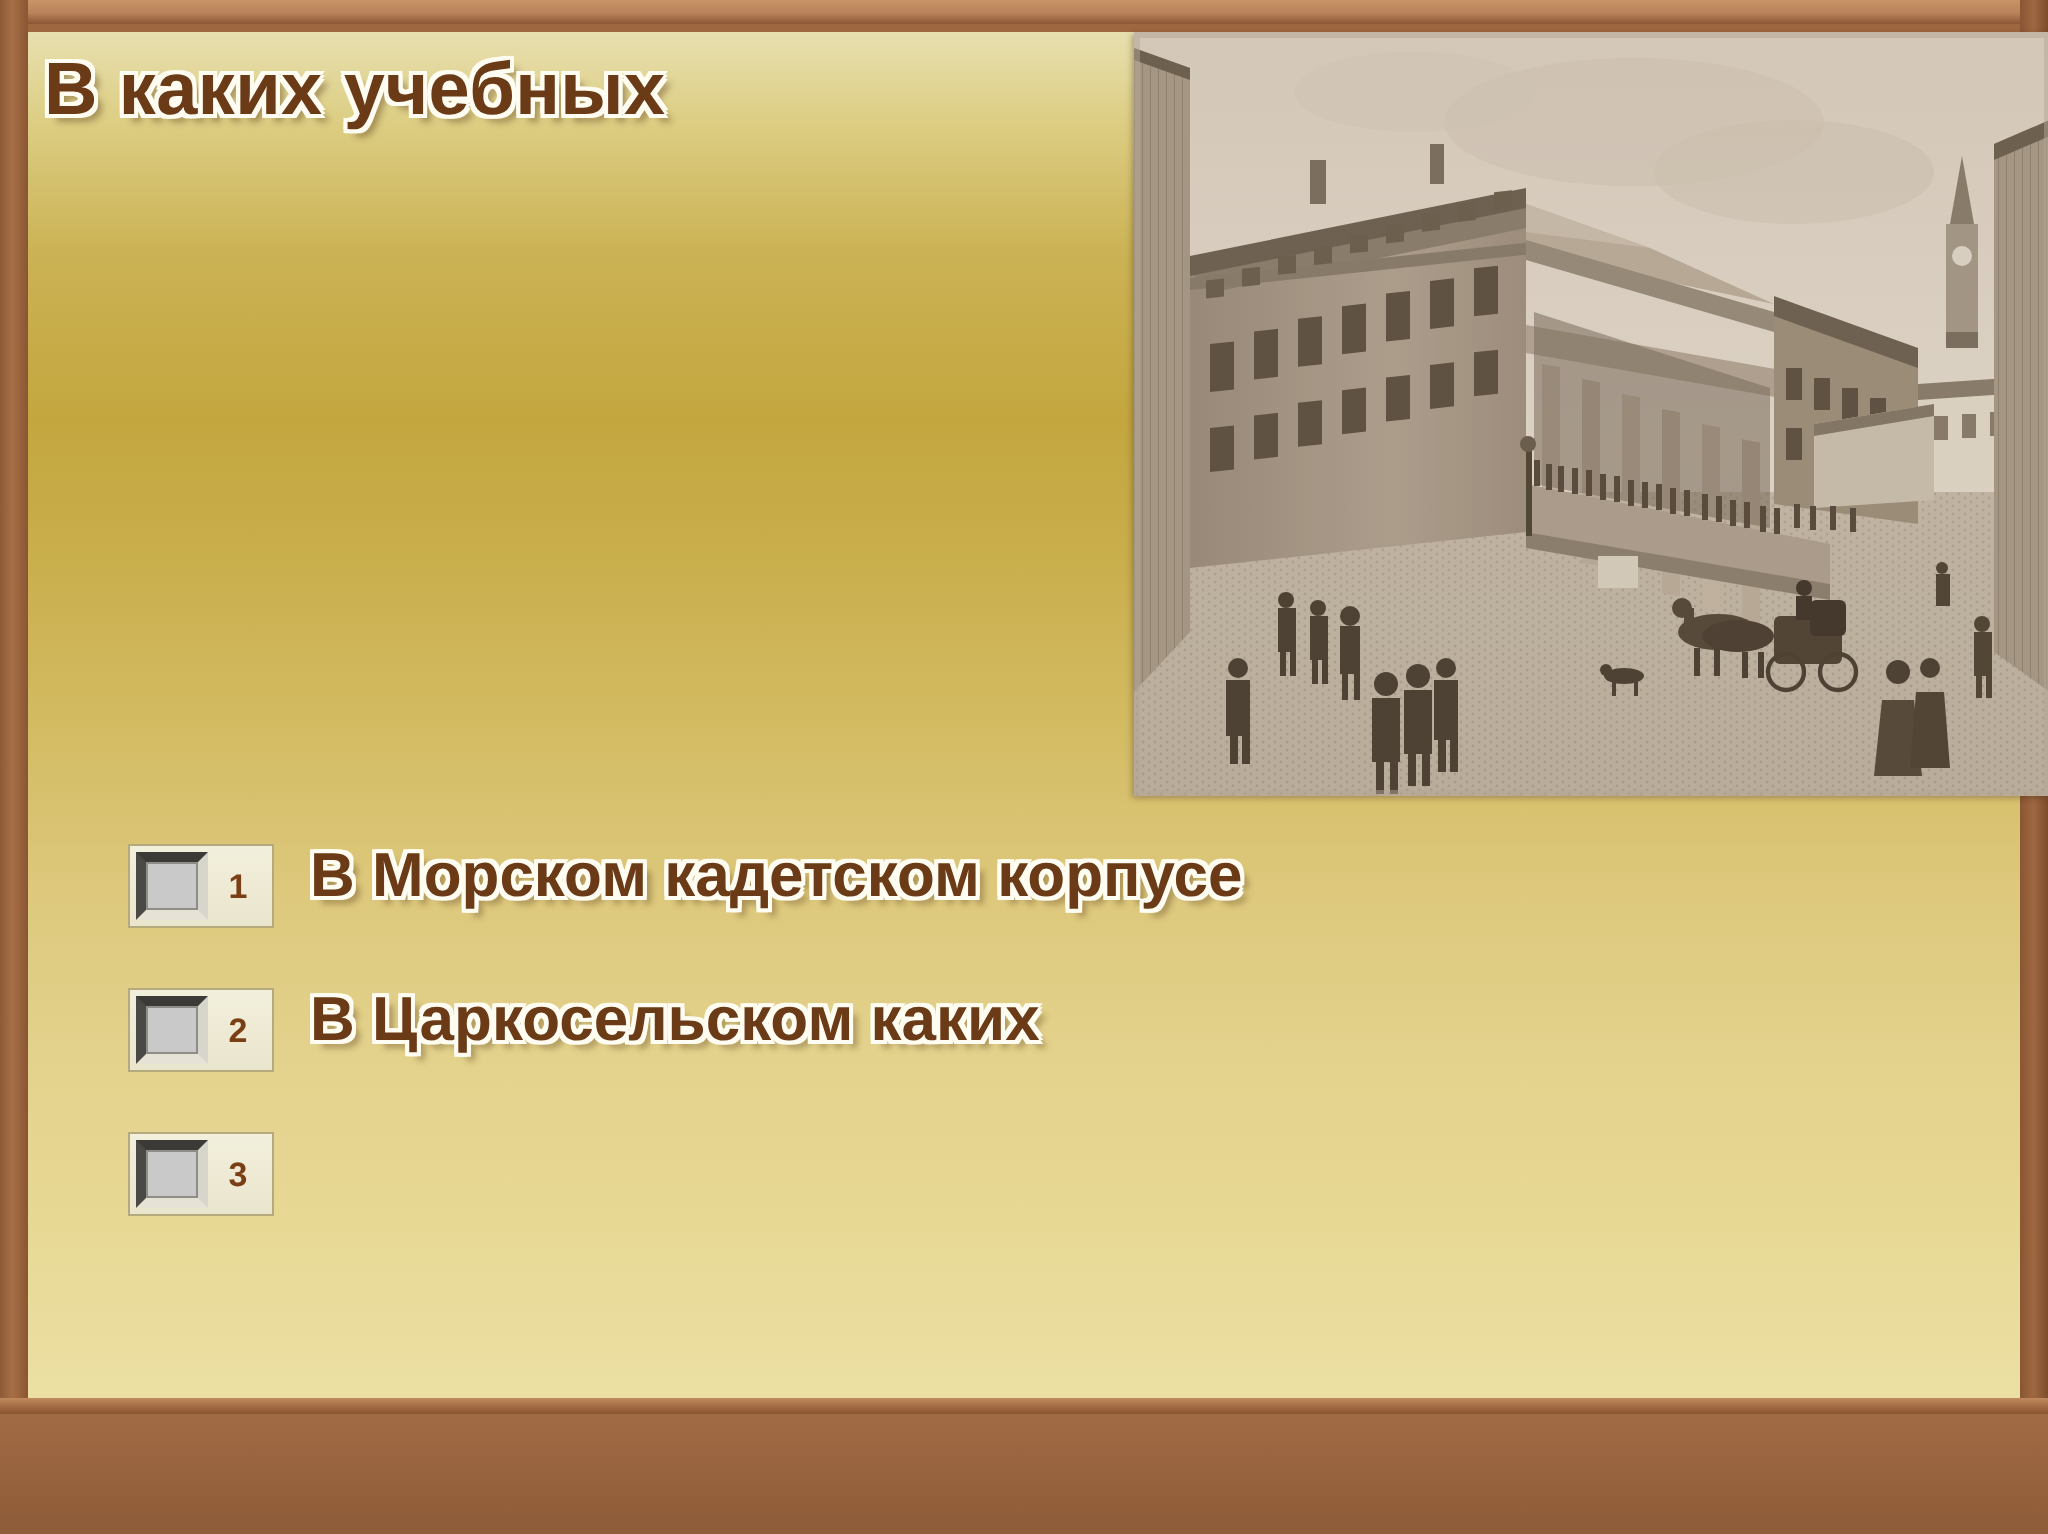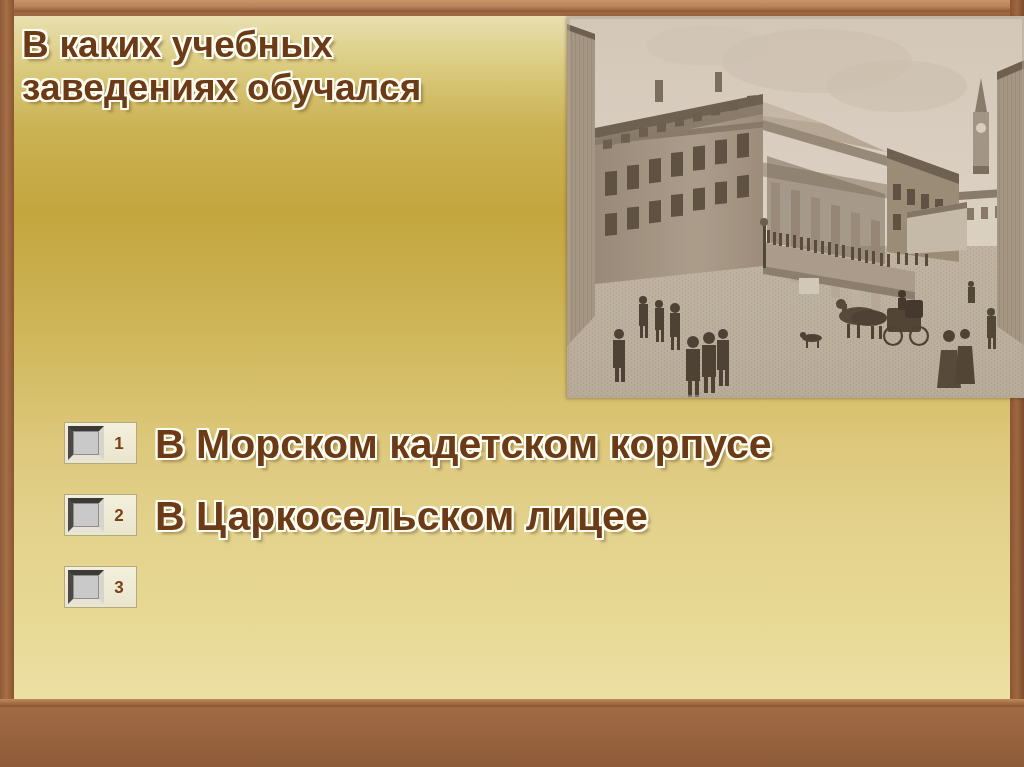--- a/index.html
+++ b/index.html
@@ -127,21 +127,21 @@
     font-size: 17px;
     font-weight: bold;
     color: #7a3f14;
     font-family: "Liberation Sans", sans-serif;
     line-height: 1;
     padding-right: 2px;
   }
 
   .option-text {
     margin-left: 18px;
-    font-size: 41px;
+    font-size: 31px;
     font-weight: bold;
     line-height: 1.18;
     color: #6b3a16;
     white-space: pre-line;
     text-shadow:
       -2px -2px 0 #fffdf2,  2px -2px 0 #fffdf2,
       -2px  2px 0 #fffdf2,  2px  2px 0 #fffdf2,
       -2px  0   0 #fffdf2,  2px  0   0 #fffdf2,
        0   -2px 0 #fffdf2,  0    2px 0 #fffdf2,
        4px  4px 3px rgba(90,60,25,0.40);
@@ -161,21 +161,20 @@
 <div id="slide">
 
   <div class="frame-top"></div>
   <div class="frame-left"></div>
   <div class="frame-right"></div>
 
   <div id="canvas">
 
     <div id="title">
       <span>В каких учебных</span>
-      <span>заведениях обучался</span>
     </div>
 
     <div id="illustration">
       <svg id="engraving" viewBox="0 0 458 382" preserveAspectRatio="none">
         <defs>
           <linearGradient id="sky" x1="0" y1="0" x2="0" y2="1">
             <stop offset="0%" stop-color="#ded4c6"></stop>
             <stop offset="55%" stop-color="#e8e0d4"></stop>
             <stop offset="100%" stop-color="#ded2c2"></stop>
           </linearGradient>
@@ -443,21 +442,21 @@
         <div class="check-num">1</div>
       </div>
       <div class="option-text">В Морском кадетском корпусе</div>
     </div>
 
     <div class="option" id="opt2">
       <div class="check-panel">
         <div class="check-box"></div>
         <div class="check-num">2</div>
       </div>
-      <div class="option-text">В Царкосельском лицее</div>
+      <div class="option-text">В Царкосельском каких</div>
     </div>
 
     <div class="option" id="opt3">
       <div class="check-panel">
         <div class="check-box"></div>
         <div class="check-num">3</div>
       </div>
     </div>
 
   </div>

